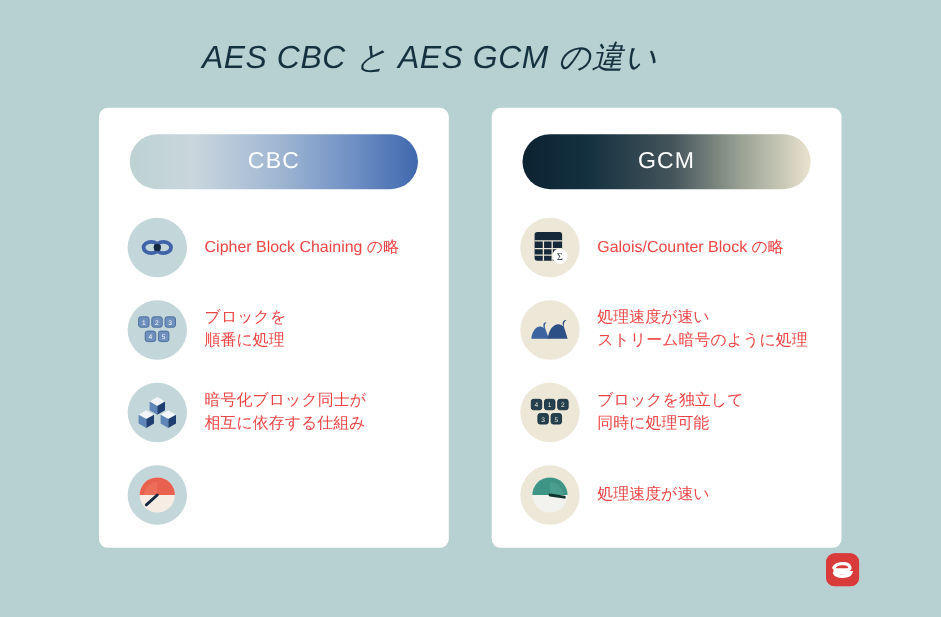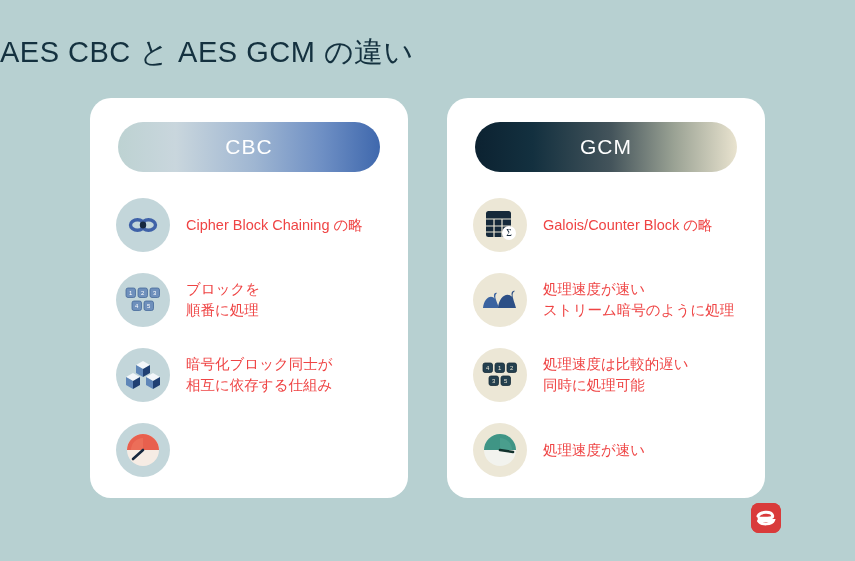--- a/index.html
+++ b/index.html
@@ -5,31 +5,33 @@
   html,body{margin:0;padding:0;}
   body{
     width:855px;height:561px;overflow:hidden;
     background:#b7d0d1;
     font-family:"Liberation Sans","DejaVu Sans",sans-serif;
     color:#1b3a4b;
     position:relative;
   }
   .page-title{
     position:absolute;left:0;top:33px;width:781px;
+    text-align:center;
     font-size:29px;font-weight:400;letter-spacing:0.5px;
     color:#14313f;
+    font-style:italic;
   }
   .cards{
     position:absolute;left:90px;top:98px;
     width:675px;height:400px;
     display:flex;justify-content:space-between;
   }
   .card{
     width:318px;height:400px;
-    background:#ffffff;border-radius:21px;
+    background:#ffffff;border-radius:8px;
     box-sizing:border-box;
     padding:24px 20px 20px 20px;
     display:flex;flex-direction:column;
   }
   .pill{
     height:50px;border-radius:25px;
     display:flex;align-items:center;justify-content:center;
     color:#ffffff;font-size:21px;letter-spacing:1px;
     margin:0 8px 26px 8px;
   }
@@ -184,21 +186,21 @@
             </g>
             <g fill="#ece7d6" font-family="Liberation Sans, sans-serif" font-size="6" text-anchor="middle">
               <text x="6.7" y="9.4">4</text>
               <text x="18.7" y="9.4">1</text>
               <text x="30.7" y="9.4">2</text>
               <text x="12.7" y="22.4">3</text>
               <text x="24.7" y="22.4">5</text>
             </g>
           </svg>
         </span>
-        <span class="item-text">処理速度は比較的遅い
+        <span class="item-text">ブロックを独立して
 同時に処理可能</span>
       </div>
 
       <div class="item">
         <span class="icon-circle bg-cream">
           <svg width="40" height="40" viewBox="0 0 40 40">
             <circle cx="20" cy="20" r="16" fill="#f2f3ee"></circle>
             <path d="M20 20 L4 20 A16 16 0 0 1 36 20 Z" fill="#3f9585"></path>
             <path d="M20 20 L32 20 A12 12 0 0 0 20 8 Z" fill="#56a795" opacity="0.5"></path>
             <line x1="20" y1="20" x2="33" y2="22" stroke="#12322d" stroke-width="2.6" stroke-linecap="round"></line>

